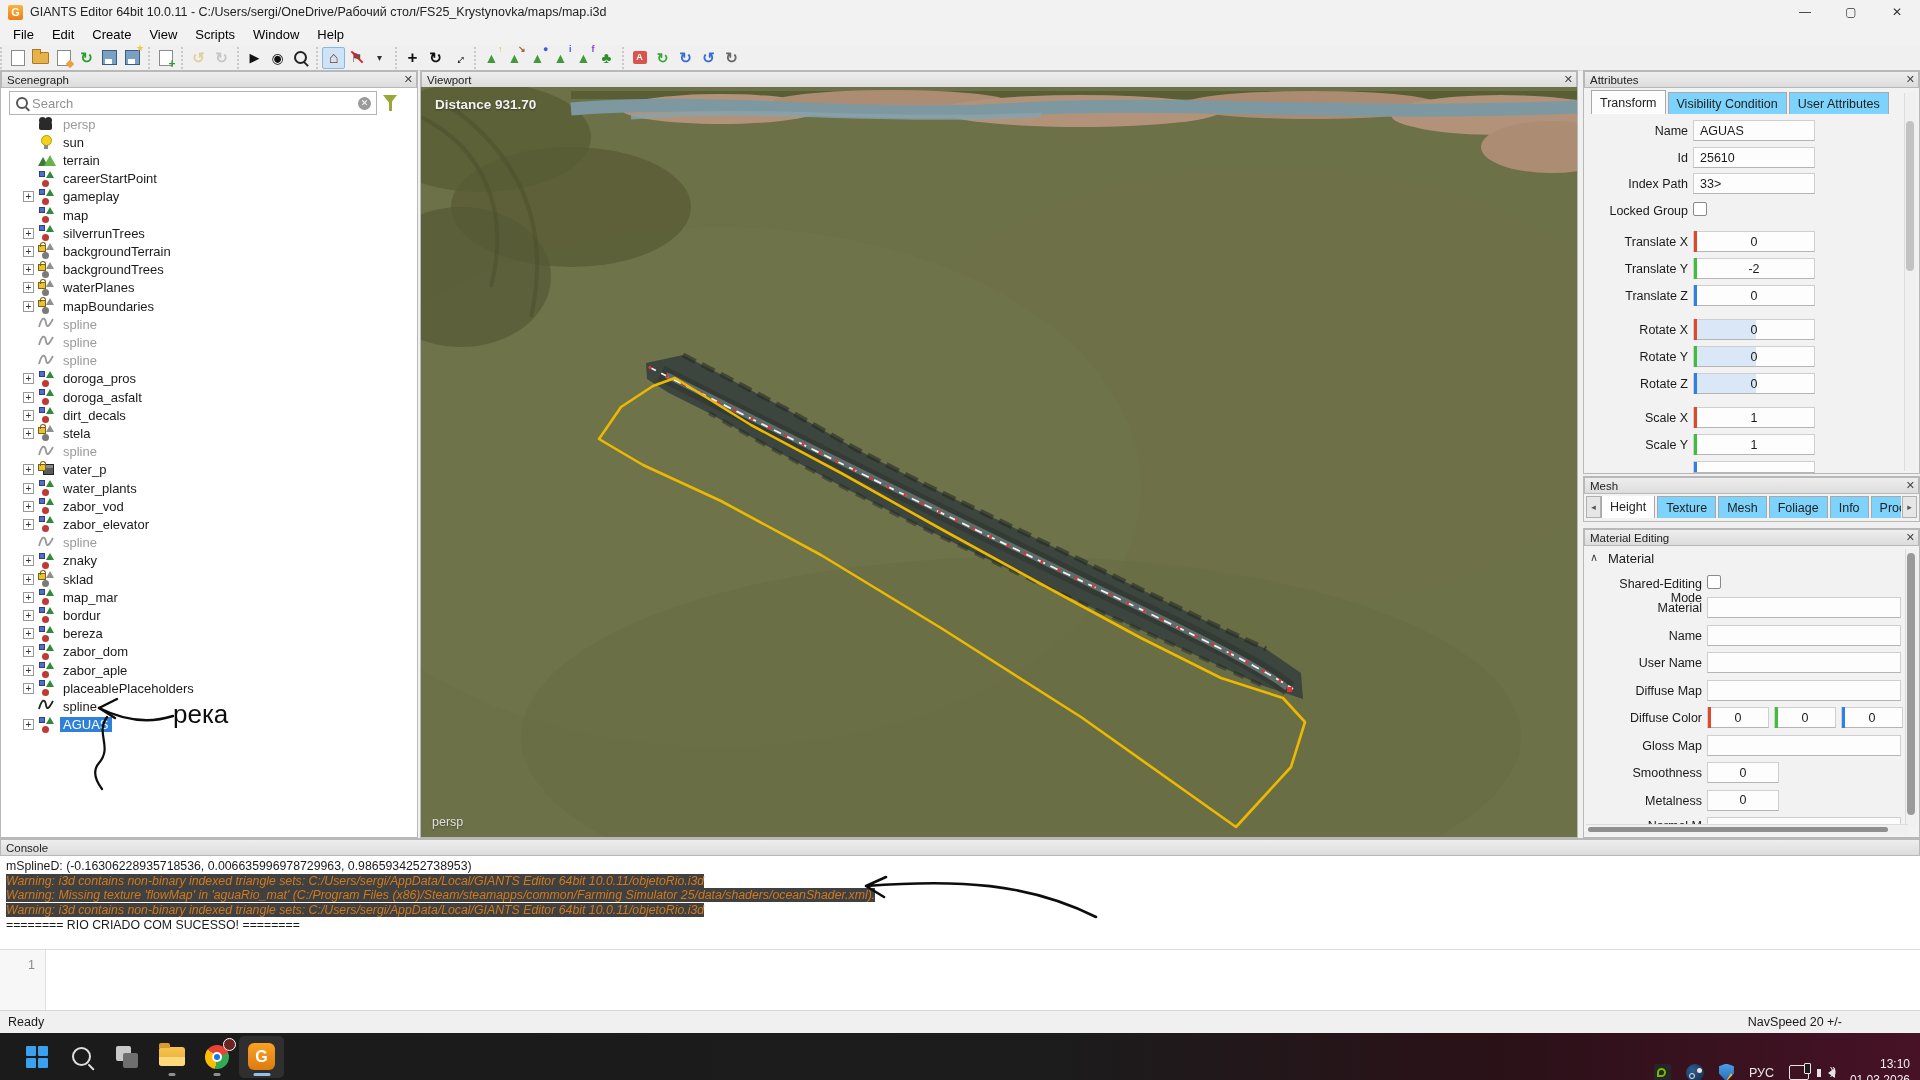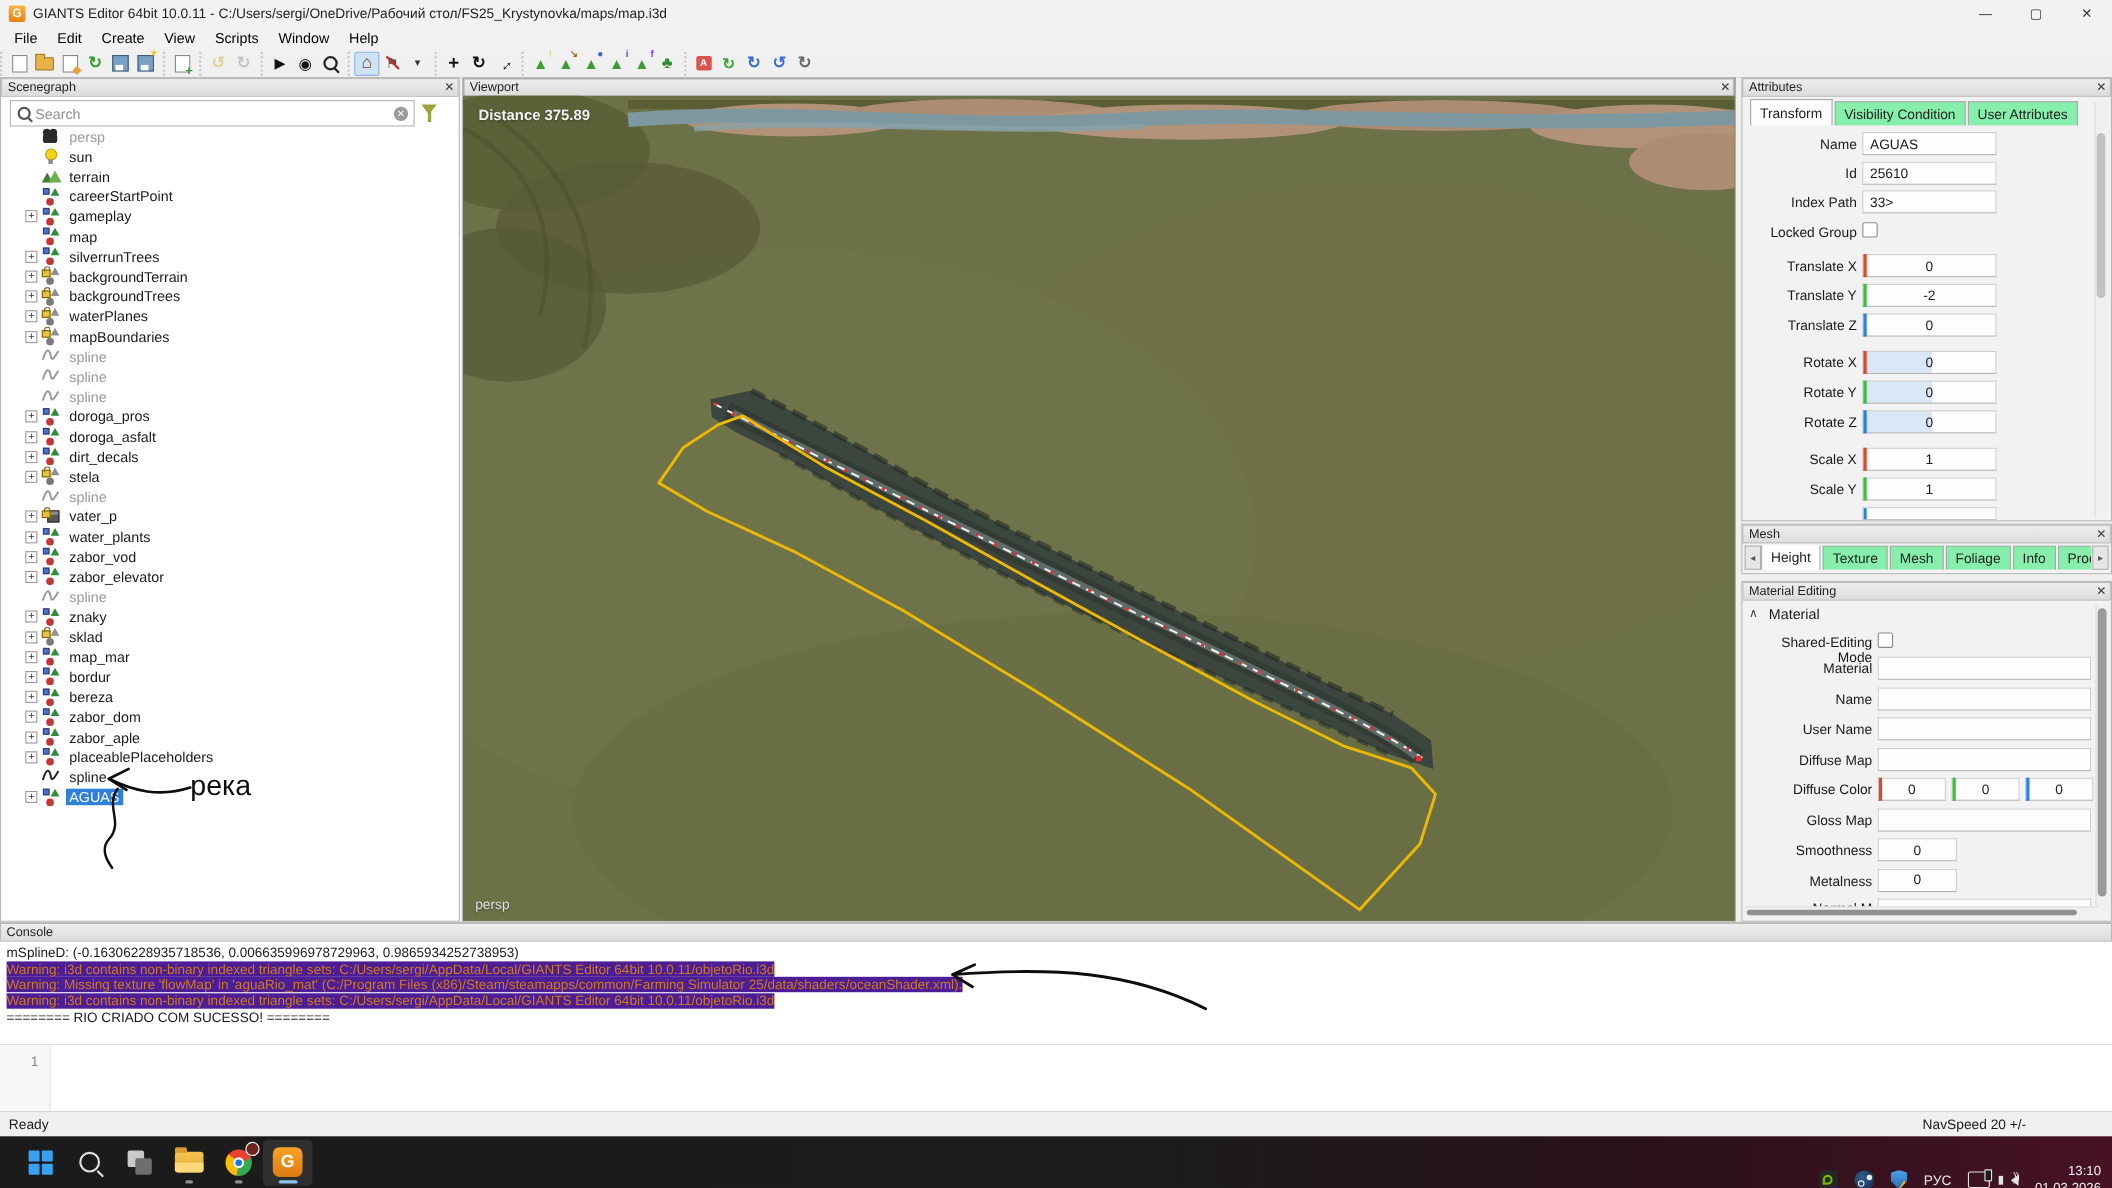--- a/index.html
+++ b/index.html
@@ -91,21 +91,21 @@
   .hand-text{position:absolute;color:#0d0d0d;font-family:"Liberation Sans","DejaVu Sans",sans-serif;}
   
   #viewport{left:420px;top:70px;width:1158px;height:768px;border:1px solid #b8b8b8;box-sizing:border-box;background:#6d7147;}
   #vp-scene{position:absolute;left:0;top:16px;width:1156px;height:750px;}
   #vp-distance{position:absolute;left:14px;top:26px;color:#f2f2f2;font-size:13.5px;font-weight:bold;text-shadow:0 1px 2px rgba(0,0,0,.4);}
   #vp-persp{position:absolute;left:11px;bottom:8px;color:#e0e0e0;font-size:12.5px;text-shadow:0 1px 2px rgba(0,0,0,.4);}
   #vp-note{left:618px;top:264px;width:900px;font-size:31px;letter-spacing:.3px;}
   
   #attributes{left:1583px;top:70px;width:337px;height:404px;background:#f2f2f2;border:1px solid #b8b8b8;box-sizing:border-box;}
   .tabs{position:absolute;display:flex;}
-  .tab{height:21px;border:1px solid #a8a8a8;border-bottom:none;background:#86efac;font-size:12.5px;display:flex;align-items:center;justify-content:center;padding:0 8px;margin-right:2px;color:#222;}
+  .tab{height:21px;border:1px solid #a8a8a8;border-bottom:none;background:#7dd3fc;font-size:12.5px;display:flex;align-items:center;justify-content:center;padding:0 8px;margin-right:2px;color:#222;}
   .tab.active{background:#fdfdfd;height:23px;margin-top:-2px;}
   .lbl{position:absolute;font-size:12.5px;color:#1a1a1a;text-align:right;}
   .fld{position:absolute;background:#fdfdfd;border:1px solid #cfcfcf;border-bottom-color:#b5b5b5;font-size:12.5px;display:flex;align-items:center;justify-content:center;box-sizing:border-box;}
   .fld.txt{justify-content:flex-start;padding-left:6px;}
   .fld.tint{background:linear-gradient(to right,#d9e7f6 0 52%,#fdfdfd 52%);}
   .axis{position:absolute;left:0;top:-1px;bottom:-1px;width:3px;}
   .ax-x{background:#e0482a;} .ax-y{background:#3dbf3d;} .ax-z{background:#2f7fe8;}
   .chk{position:absolute;width:14px;height:14px;background:#fff;border:1px solid #8a8a8a;border-radius:2px;box-sizing:border-box;}
   .vscroll{position:absolute;width:11px;background:#f0f0f0;border-left:1px solid #dcdcdc;}
   .vthumb{position:absolute;left:1px;width:8px;background:#c2c2c2;border-radius:4px;}
@@ -115,21 +115,21 @@
   
   #material{left:1583px;top:528px;width:337px;height:310px;background:#f2f2f2;border:1px solid #b8b8b8;box-sizing:border-box;overflow:hidden;}
   #mat-section{position:absolute;left:8px;top:22px;font-size:13px;color:#1a1a1a;}
   #mat-caret{position:absolute;left:-2px;top:0px;font-size:11px;color:#444;}
   .hscroll{position:absolute;height:9px;background:#f0f0f0;border-top:1px solid #dcdcdc;}
   .hthumb{position:absolute;top:2px;height:5px;background:#8f8f8f;border-radius:3px;}
   
   #console{left:0;top:838px;width:1920px;height:172px;background:#fff;border-top:1px solid #b8b8b8;box-sizing:border-box;}
   .cline{position:absolute;left:6px;font-size:12.3px;white-space:pre;}
   .cline.warn{color:#cf7a1f;}
-  .cline .hl{background:#4c1d95;}
+  .cline .hl{background:#404040;font-style:italic;}
   #con-div{position:absolute;left:0;top:110px;width:1920px;height:1px;background:#dcdcdc;}
   #con-gutter{position:absolute;left:0;top:111px;width:45px;height:60px;background:#f7f7f7;border-right:1px solid #e2e2e2;}
   #con-gutter span{position:absolute;right:10px;top:8px;color:#8a8a8a;font-size:12.5px;}
   #con-note{left:668px;top:84px;font-size:29px;}
   
   #statusbar{left:0;top:1010px;width:1920px;height:23px;background:#f0f0f0;border-top:1px solid #d6d6d6;box-sizing:border-box;}
   #status-left{position:absolute;left:8px;top:4px;font-size:12.5px;color:#1a1a1a;}
   #status-right{position:absolute;right:78px;top:4px;font-size:12.5px;color:#1a1a1a;}
   
   #taskbar{left:0;top:1033px;width:1920px;height:47px;background:linear-gradient(to right,#1b1b1b 0%,#1c1c1c 55%,#2a1118 78%,#471226 100%);}
@@ -648,21 +648,21 @@
       <path d="M262 268 L305 290 L365 322 L435 362 L505 398 L575 432 L645 466 L715 500 L785 534 L845 562" stroke="#242b24" stroke-width="5" fill="none" opacity="0.6" stroke-dasharray="14 7"></path>
       <path d="M840 598 L770 566 L700 534 L630 502 L558 468 L488 434 L418 398 L348 360 L288 326" stroke="#242b24" stroke-width="4" fill="none" opacity="0.5" stroke-dasharray="11 8"></path>
 
       <path d="M228 280 C 330 332, 530 432, 690 508 C 786 554, 842 582, 872 602" stroke="#f2f2f2" stroke-width="1.8" fill="none" stroke-dasharray="8 6"></path>
       <path d="M228 280 C 330 332, 530 432, 690 508 C 786 554, 842 582, 872 602" stroke="#e03030" stroke-width="2.6" fill="none" stroke-dasharray="3 16"></path>
       <rect x="866" y="600" width="5" height="5" fill="#e03030"></rect>
 
       <path d="M178 352 L200 320 L232 299 L254 291 L330 338 L420 386 L520 442 L620 497 L720 551 L800 591 L862 611
                L884 635 L870 680 L815 740 L660 630 L520 541 L400 468 L300 414 L222 378 Z" fill="none" stroke="#edb800" stroke-width="2.6" stroke-linejoin="round"></path>
     </svg>
-    <div id="vp-distance">Distance 375.89</div>
+    <div id="vp-distance">Distance 931.70</div>
     <div id="vp-persp">persp</div>
   </div>
 
   <div id="attributes" class="abs">
     <div class="panel-hd" style="left:0;top:0;width:335px;">
       <span>Attributes</span>
       <span class="panel-x">✕</span>
     </div>
     <div class="tabs" style="left:7px;top:21px;" id="attr-tabs">
         <div class="tab active">Transform</div>

